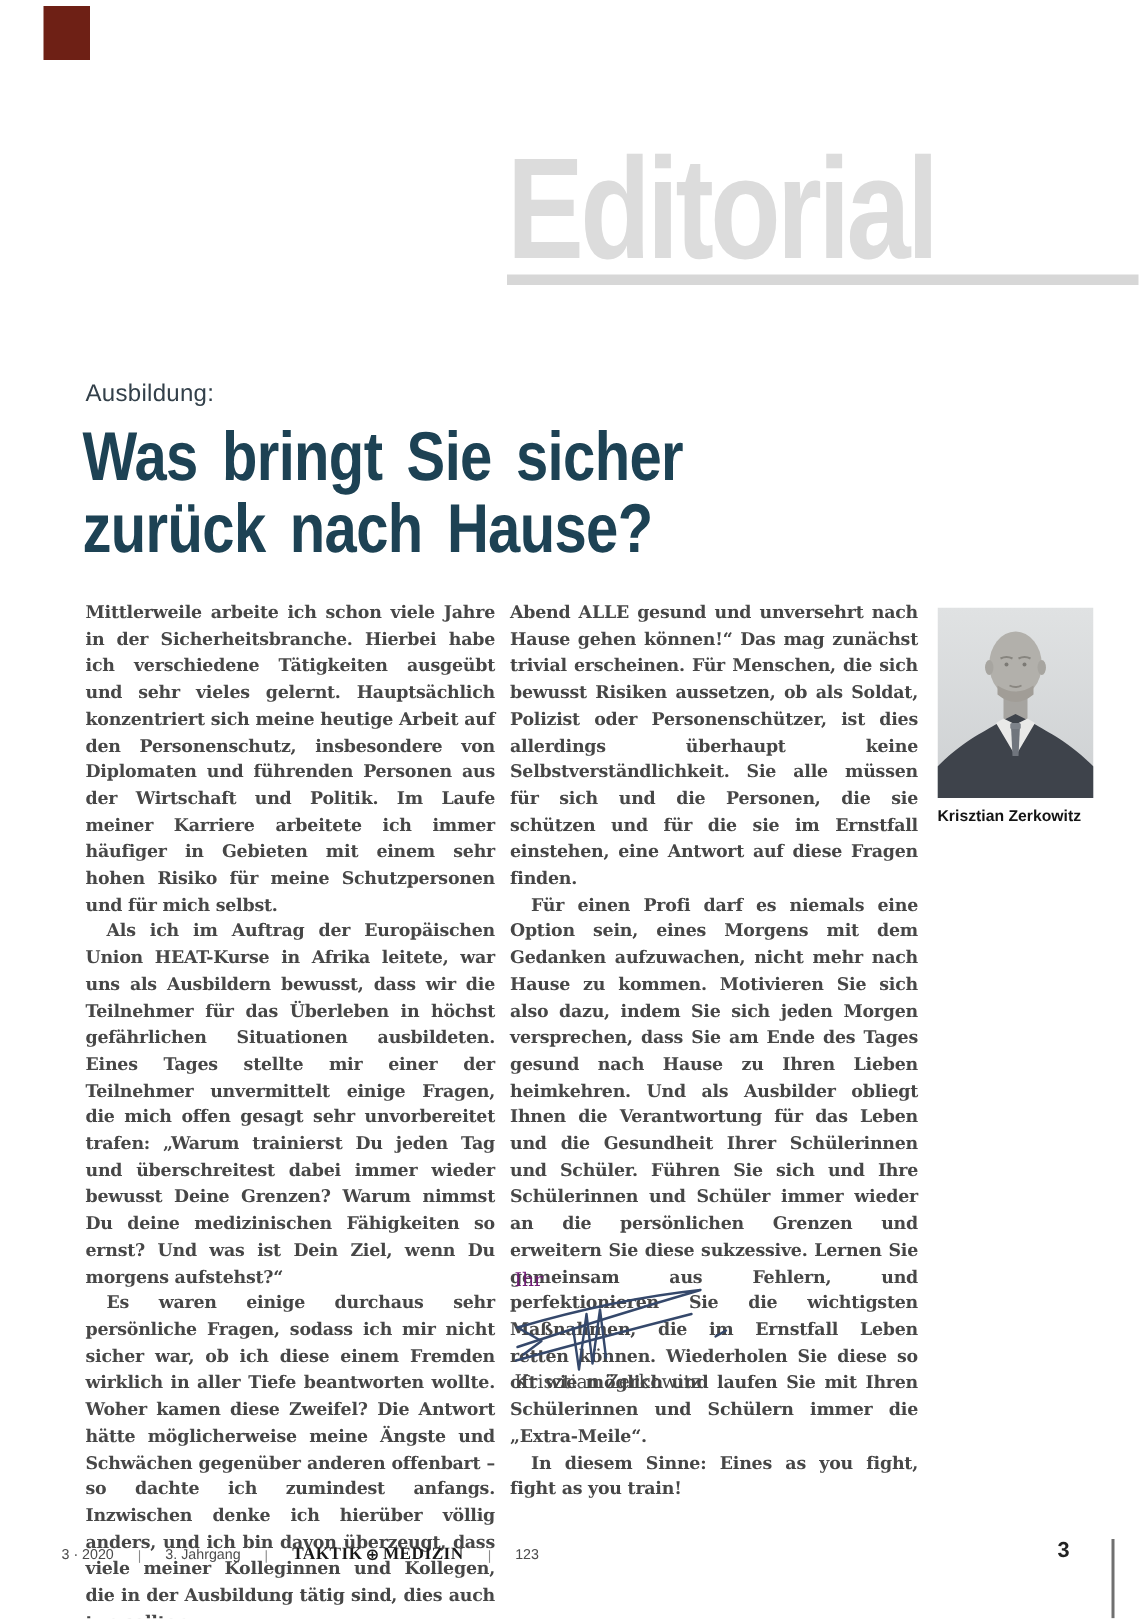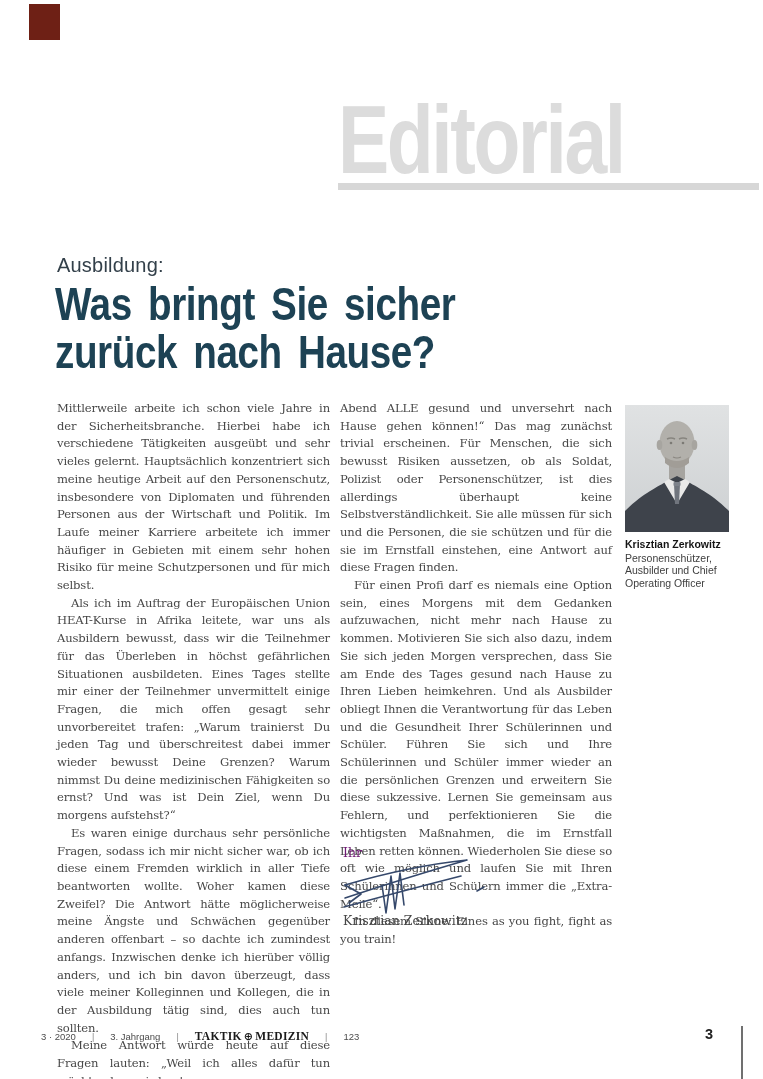--- a/index.html
+++ b/index.html
@@ -6,31 +6,31 @@
   .page{position:relative;width:759px;height:1079px;background:#ffffff;overflow:hidden;
         font-family:"Liberation Sans",sans-serif;}
 
   .corner-square{position:absolute;left:29px;top:4px;width:31px;height:36px;}
 
   .editorial-word{position:absolute;left:338px;top:100px;font-size:96px;line-height:80px;
         font-weight:bold;letter-spacing:-3px;transform:scaleX(0.80);transform-origin:left top;
         white-space:nowrap;font-family:"Liberation Sans",sans-serif;}
   .editorial-rule{position:absolute;left:338px;top:183px;width:425px;height:7px;}
 
-  .kicker{position:absolute;left:57px;top:254px;font-size:20px;letter-spacing:.2px;color:#33404a;}
+  .kicker{position:absolute;left:57px;top:254px;font-size:16px;letter-spacing:.2px;color:#33404a;}
   .title{position:absolute;left:55px;top:280px;margin:0;font-size:46px;line-height:48px;
         font-weight:bold;letter-spacing:-.5px;word-spacing:7px;transform:scaleX(0.84);
         transform-origin:left top;white-space:nowrap;}
 
   .col{position:absolute;top:400px;font-family:"DejaVu Serif",serif;font-size:11.6px;
         line-height:17.7px;letter-spacing:-.15px;color:#474747;text-align:justify;
         hyphens:auto;-webkit-hyphens:auto;}
   .col-left{left:57px;width:273px;}
   .col-right{left:340px;width:272px;}
-  .col p{margin:0;text-indent:14px;}
+  .col p{margin:0;text-indent:14px;font-weight:bold;}
   .col p:first-child{text-indent:0;}
 
   .salutation{position:absolute;left:343px;top:845px;font-family:"DejaVu Serif",serif;
         font-size:12.5px;color:#701a75;}
   .signature-svg{position:absolute;left:340px;top:854px;}
   .signature-name{position:absolute;left:343px;top:913px;font-family:"DejaVu Serif",serif;
         font-size:12.5px;color:#474747;}
 
   .photo{position:absolute;left:625px;top:405px;width:104px;height:127px;}
   .caption{position:absolute;left:625px;top:538px;width:112px;}
@@ -110,25 +110,20 @@
     <path d="M40 58 Q52 68 64 58 L64 52 Q52 60 40 52 Z" fill="#a19d97"></path>
     <path d="M42 34 Q46 32 50 34" stroke="#87857f" stroke-width="1.4" fill="none"></path>
     <path d="M54 34 Q58 32 62 34" stroke="#87857f" stroke-width="1.4" fill="none"></path>
     <circle cx="46" cy="38" r="1.3" fill="#7c7a75"></circle>
     <circle cx="58" cy="38" r="1.3" fill="#7c7a75"></circle>
     <path d="M48 52 Q52 54 56 52" stroke="#8a8781" stroke-width="1.2" fill="none"></path>
   </svg>
 
   <div class="caption">
     <p class="caption-name">Krisztian Zerkowitz</p>
-    <div class="caption-roles">
-        <div>Personenschützer,</div>
-        <div>Ausbilder und Chief</div>
-        <div>Operating Officer</div>
-      </div>
   </div>
 
   <div class="footer-left">
     <span>3 · 2020</span>
     <span class="footer-sep">|</span>
     <span>3. Jahrgang</span>
     <span class="footer-sep">|</span>
     <span class="magazine-logo">
       <span>TAKTIK</span>
       <span class="logo-symbol">⊕</span>

